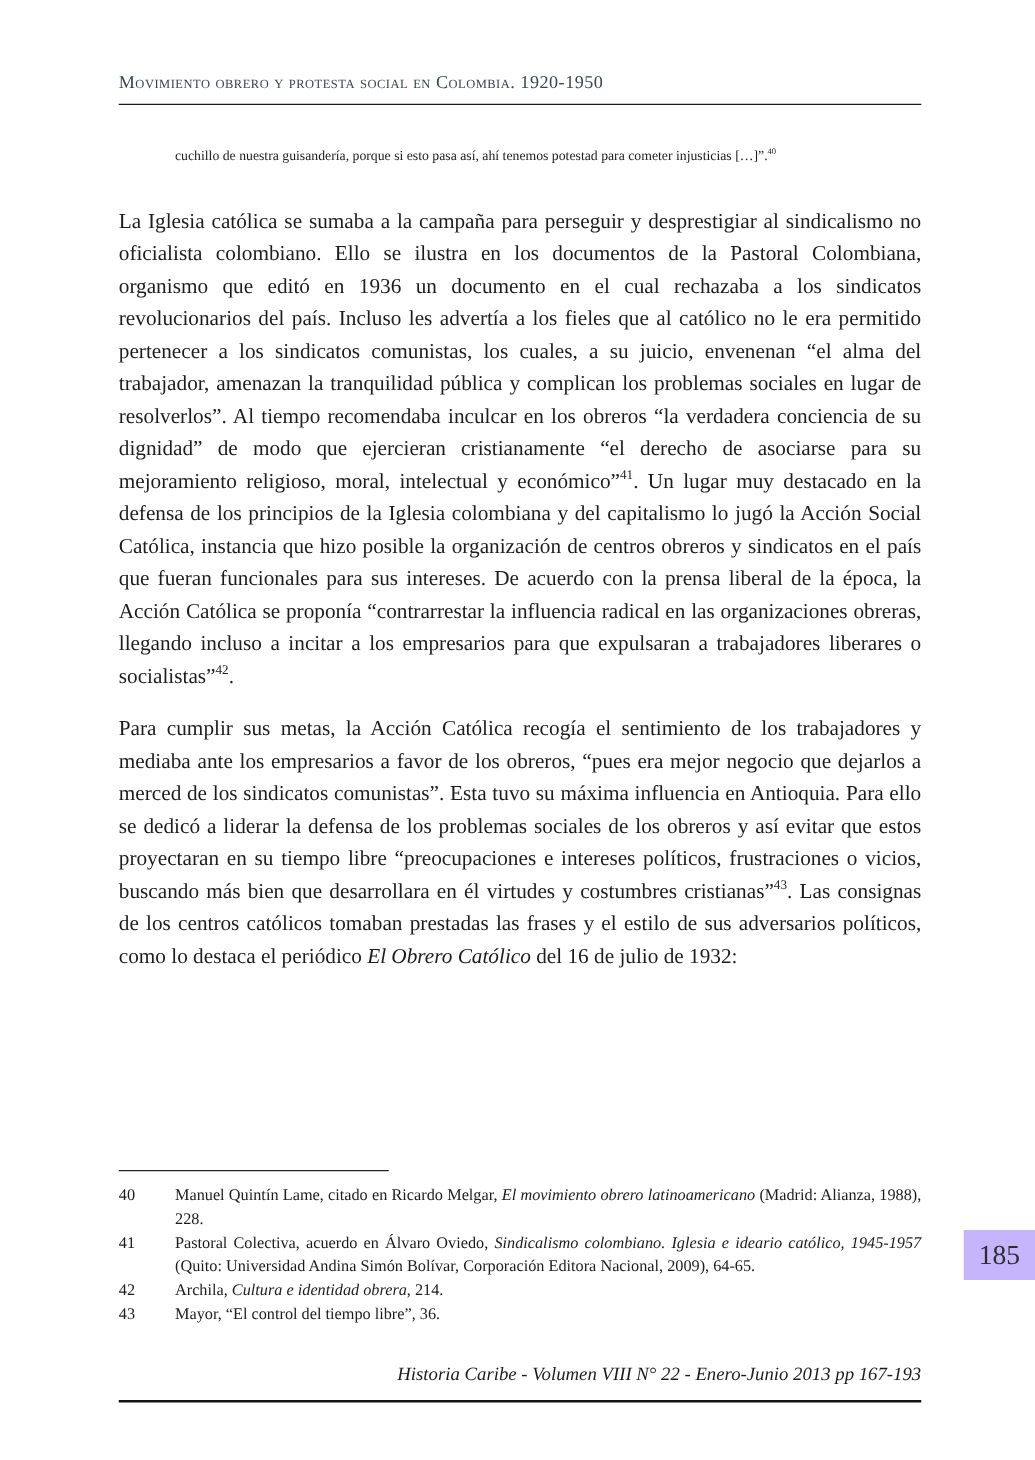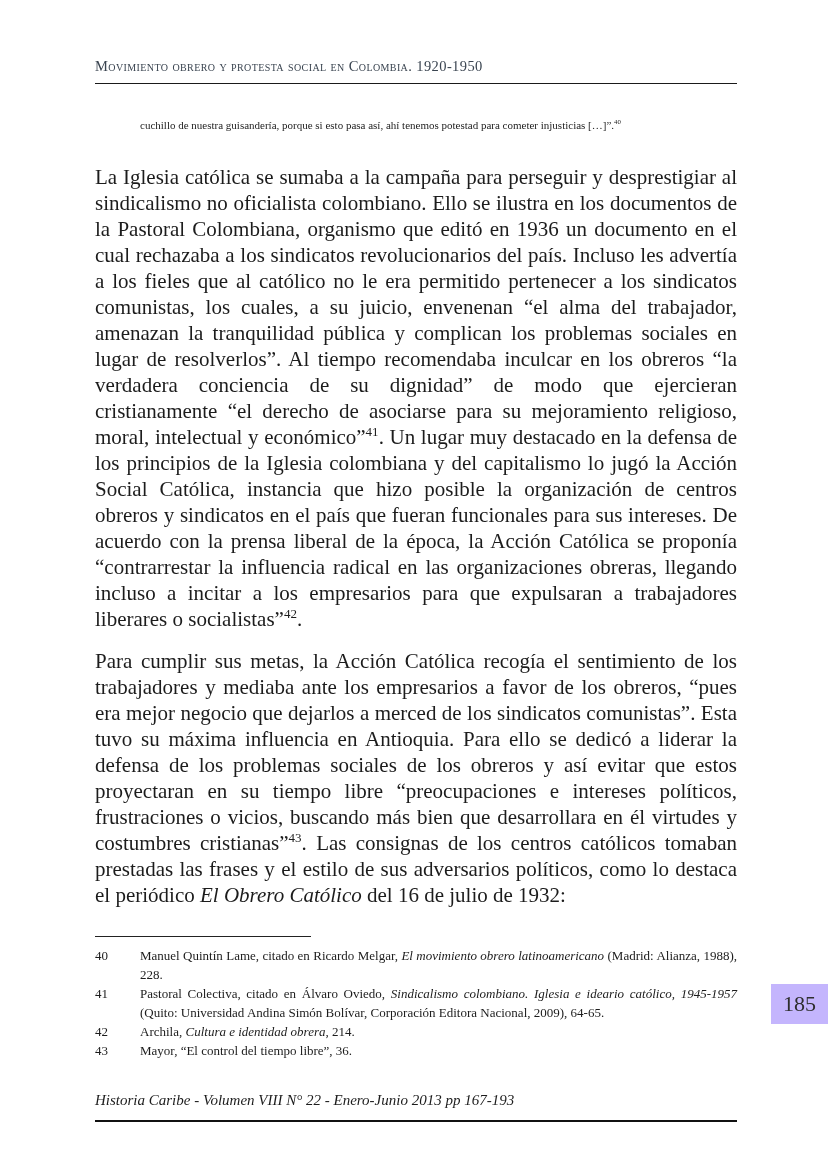--- a/index.html
+++ b/index.html
@@ -32,21 +32,21 @@
     position: absolute;
     top: 98px; left: 95px; width: 642px;
   }
   blockquote.quote {
     margin: 14px 50px 26px 45px;
     font-size: 11px;
     line-height: 26px;
     text-align: justify;
   }
   .body-text p {
-    font-size: 21px;
+    font-size: 17px;
     line-height: 26px;
     text-align: justify;
     margin-bottom: 16px;
   }
   sup {
     font-size: 0.62em;
     vertical-align: super;
     line-height: 0;
   }
   .footnotes {
@@ -70,21 +70,21 @@
     top: 984px; right: 0;
     width: 57px; height: 40px;
     background: #c4b5fd;
     display: flex; align-items: center; justify-content: center;
     font-size: 22px;
     color: #2e2e2e;
   }
   .footer-text {
     position: absolute;
     top: 1092px; left: 95px; width: 642px;
-    text-align: left;
+    text-align: right;
     font-style: italic;
     font-size: 15px;
     color: #1c1c1c;
   }
   .footer-rule {
     position: absolute;
     top: 1120px; left: 95px; width: 642px;
     border-top: 2px solid #111111;
   }
 </style>
@@ -107,21 +107,21 @@
 
   <div class="footnotes">
     <div class="fn-rule"></div>
     <div id="footnote-list">
         <div class="fn-row">
           <span class="fn-num">40</span>
           <span class="fn-text"><span>Manuel Quintín Lame, citado en Ricardo Melgar, </span><span style="font-style: italic;">El movimiento obrero latinoamericano</span><span> (Madrid: Alianza, 1988), 228.</span></span>
         </div>
         <div class="fn-row">
           <span class="fn-num">41</span>
-          <span class="fn-text"><span>Pastoral Colectiva, citado en Álvaro Oviedo, </span><span style="font-style: italic;">Sindicalismo colombiano. Iglesia e ideario católico, 1945-1957</span><span> (Quito: Universidad Andina Simón Bolívar, Corporación Editora Nacional, 2009), 64-65.</span></span>
+          <span class="fn-text"><span>Pastoral Colectiva, acuerdo en Álvaro Oviedo, </span><span style="font-style: italic;">Sindicalismo colombiano. Iglesia e ideario católico, 1945-1957</span><span> (Quito: Universidad Andina Simón Bolívar, Corporación Editora Nacional, 2009), 64-65.</span></span>
         </div>
         <div class="fn-row">
           <span class="fn-num">42</span>
           <span class="fn-text"><span>Archila, </span><span style="font-style: italic;">Cultura e identidad obrera</span><span>, 214.</span></span>
         </div>
         <div class="fn-row">
           <span class="fn-num">43</span>
           <span class="fn-text"><span>Mayor, “El control del tiempo libre”, 36.</span></span>
         </div>
       </div>

